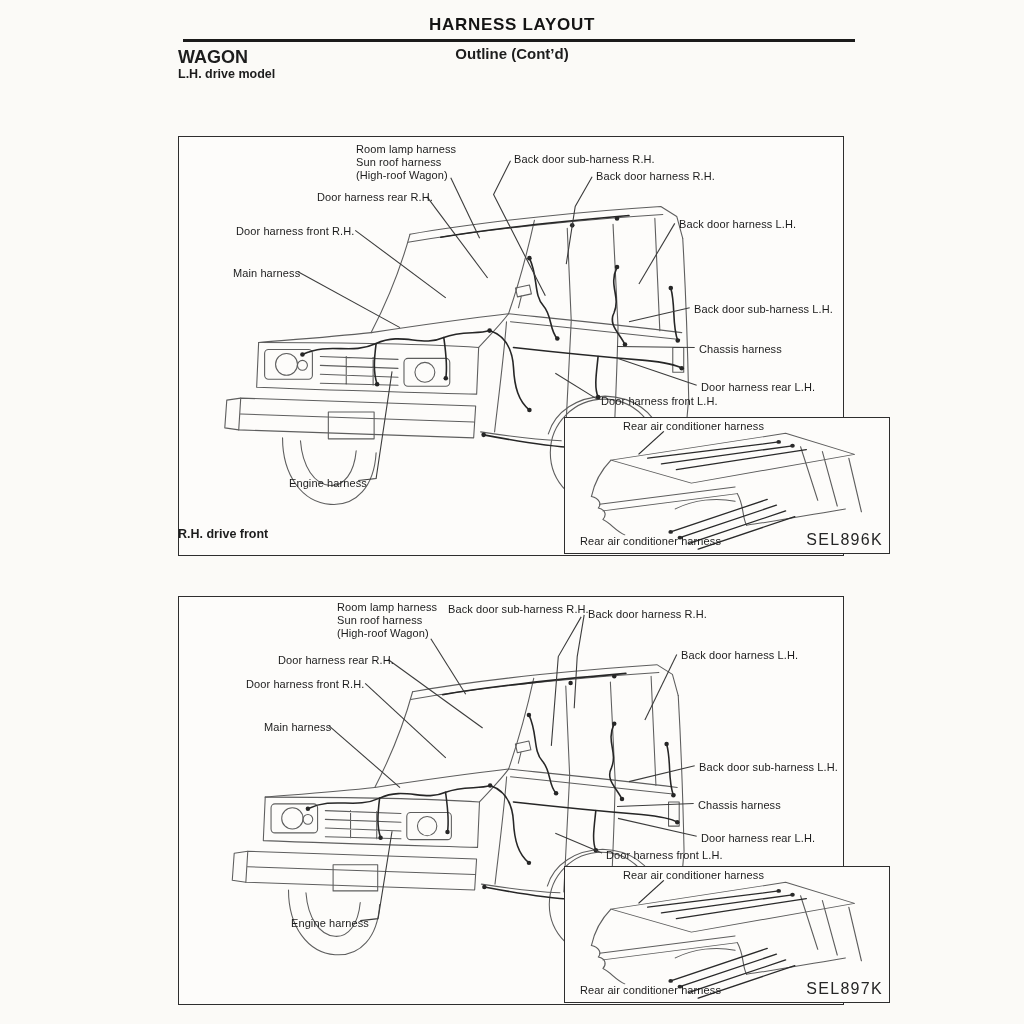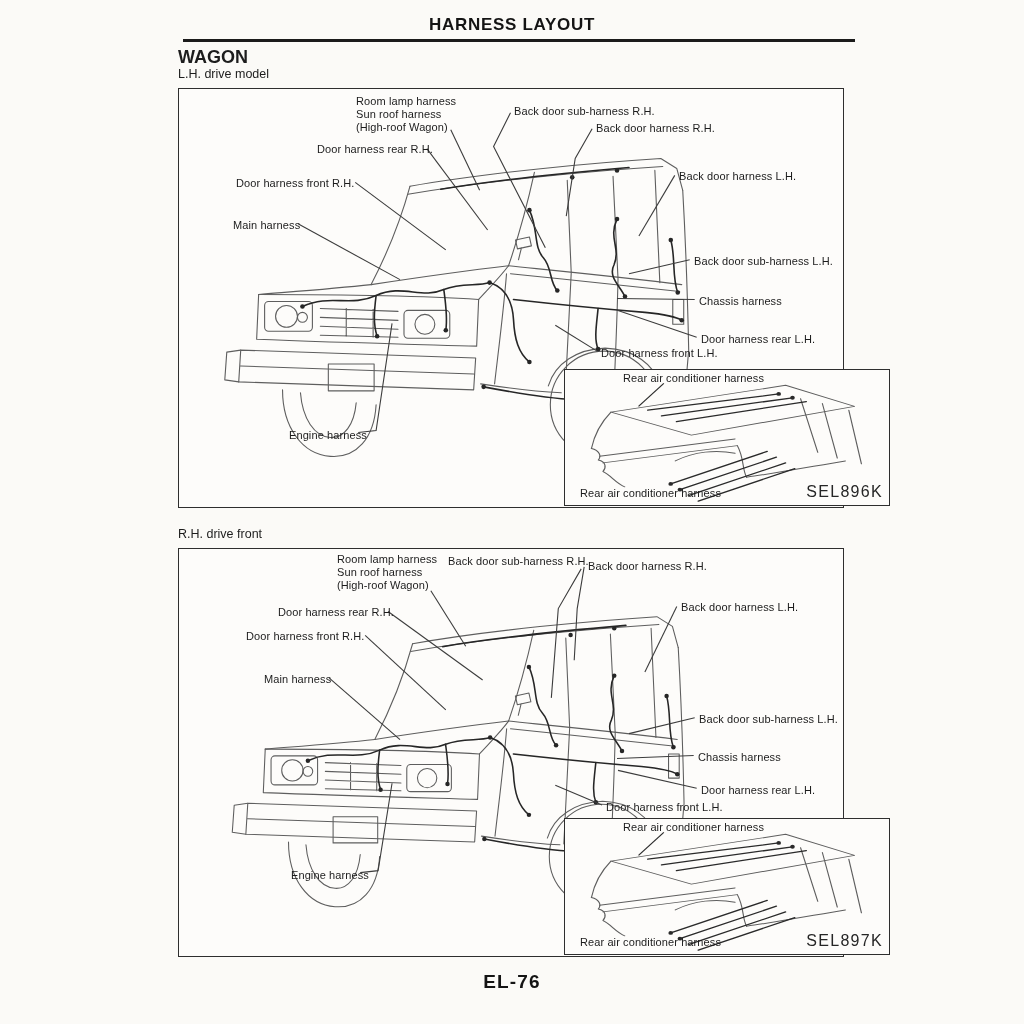--- a/index.html
+++ b/index.html
@@ -4,22 +4,22 @@
 <style>
   html,body{margin:0;padding:0;background:#ffffff;}
   .page{position:relative;width:1024px;height:1024px;background:#fbfaf7;
         font-family:"Liberation Sans",sans-serif;color:#1d1d1d;overflow:hidden;}
   .h-title{position:absolute;top:15px;left:0;width:100%;text-align:center;
            font-weight:bold;font-size:17px;letter-spacing:.7px;color:#141414;}
   .h-rule{position:absolute;top:39px;left:183px;width:672px;height:3px;background:#1b1b1b;}
   .h-section{position:absolute;left:178px;top:47px;font-weight:bold;font-size:18px;}
   .h-subtitle{position:absolute;top:45px;left:0;width:100%;text-align:center;
               font-weight:bold;font-size:15px;}
-  .h-model{position:absolute;left:178px;font-weight:normal;font-size:12.5px;}
-  .dbox{position:absolute;left:178px;width:664px;border:1.5px solid #2e2e2e;background:#fdfcfa;}
+  .h-model{position:absolute;left:178px;font-weight:bold;font-size:12.5px;}
+  .dbox{position:absolute;left:178px;width:664px;border:1.5px solid #2e2e2e;background:#fdfcfa;margin-top:48px;}
   .veh{position:absolute;left:0;top:0;width:100%;height:100%;z-index:1;}
   .co{position:absolute;font-size:11px;line-height:13px;white-space:nowrap;
       color:#1c1c1c;letter-spacing:.1px;z-index:3;}
   .inset{position:absolute;border:1.5px solid #2e2e2e;background:#fdfcfa;z-index:2;padding-left:48px;}
   .inset svg{position:absolute;left:0;top:0;width:100%;height:100%;}
   .figcode{position:absolute;right:6px;bottom:4px;font-size:16px;letter-spacing:1.3px;
            color:#262626;z-index:3;}
   .footer{position:absolute;top:971px;left:0;width:100%;text-align:center;
           font-weight:bold;font-size:19px;letter-spacing:1.2px;color:#141414;}
 </style>
@@ -120,20 +120,21 @@
       <line x1="86" y1="14" x2="64" y2="38" stroke="#2a2a2a" stroke-width="1"></line>
     </symbol>
   </defs>
 </svg>
 
 <div class="page">
 
   <div class="h-title">HARNESS LAYOUT</div>
   <div class="h-rule"></div>
   <div class="h-section">WAGON</div>
+  <div class="h-subtitle">Outline (Cont’d)</div>
 
   <div class="h-model" style="top:67px">L.H. drive model</div>
 
   <div class="dbox" style="top:88px;height:418px">
     <svg class="veh" viewBox="0 0 667 421" preserveAspectRatio="none">
       <use href="#wagon"></use>
       <g stroke="#3c3c3c" stroke-width="1.1" fill="none">
         <path d="M273,41 L302,102"></path>
         <path d="M333,24 L316,58 L368,160"></path>
         <path d="M415,40 L398,70 L389,128"></path>
@@ -217,14 +218,13 @@
     <div class="inset" style="left:385px;top:269px;width:276px;height:135px">
       <svg viewBox="0 0 282 141" preserveAspectRatio="none">
         <use href="#roofview"></use>
       </svg>
       <div class="co" style="left:58px;top:2px">Rear air conditioner harness</div>
       <div class="co" style="left:15px;bottom:5px">Rear air conditioner harness</div>
       <div class="figcode">SEL897K</div>
     </div>
   </div>
 
-  <div class="footer">EL-76</div>
 </div>
 
 </body></html>

